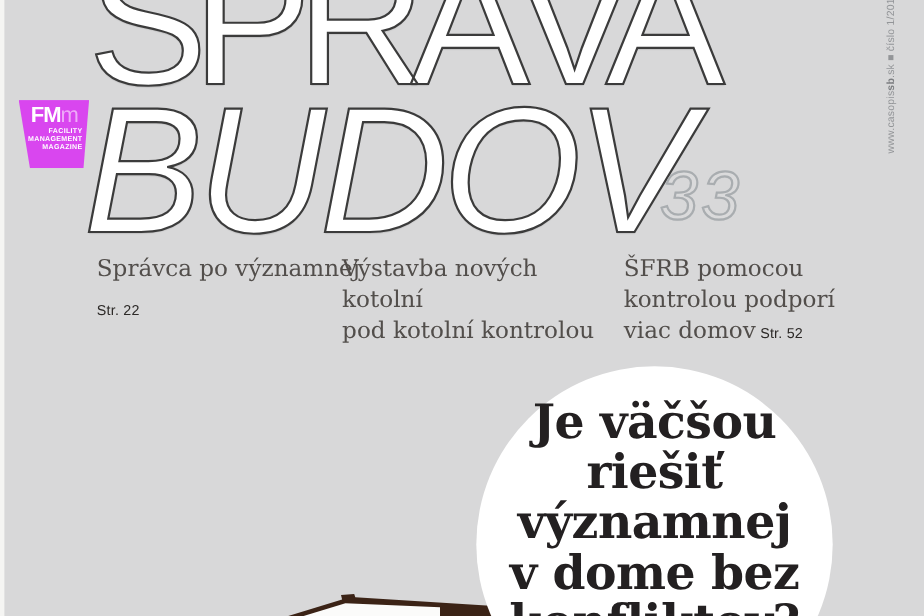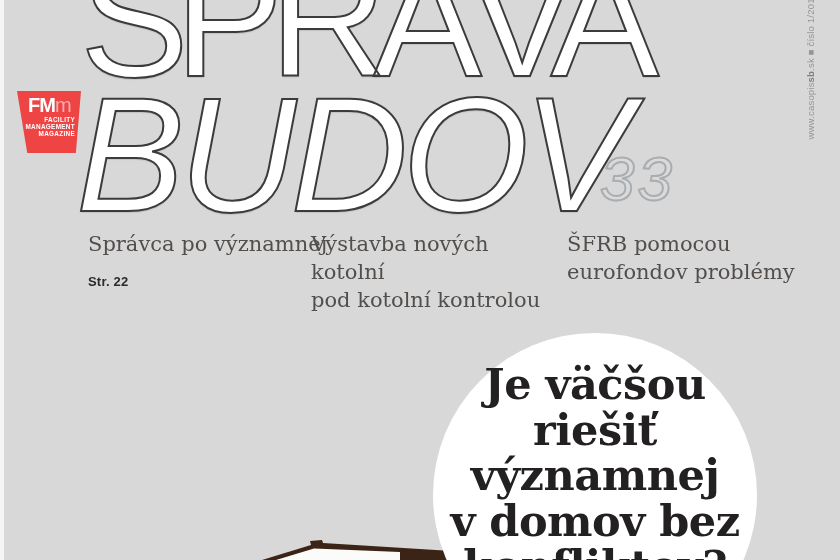--- a/index.html
+++ b/index.html
@@ -32,21 +32,21 @@
     font-size:62px; letter-spacing:3px; line-height:1;
     color:rgba(255,255,255,0.35);
     -webkit-text-stroke:2px #a9adb0;
     font-weight:400;
     text-shadow:0 1px 1px rgba(0,0,0,0.08);
     font-style:italic;
   }
   
   .fmm-logo{
     position:absolute; left:17px; top:91px; width:64px; height:62px;
-    background:#ef4444;
+    background:#d946ef;
     clip-path:polygon(0 0, 100% 0, 92% 100%, 16% 100%);
     color:#fff;
   }
   .fmm-word{
     padding:4px 0 0 11px;
     font-size:20px; font-weight:bold; line-height:20px; letter-spacing:-1px;
   }
   .fmm-word .m-light{ font-weight:400; color:rgba(255,255,255,0.55); }
   .fmm-tagline{
     margin-top:1px; padding-right:6px;
@@ -65,21 +65,21 @@
   .teaser{
     position:absolute; top:230px; width:240px;
     font-family:"DejaVu Serif","Liberation Serif",serif;
     font-size:21px; line-height:28px; color:#524e4b;
   }
   .teaser-1{ left:88px; }
   .teaser-2{ left:311px; }
   .teaser-3{ left:567px; }
   .page-ref{
     font-family:"Liberation Sans", sans-serif;
-    font-size:13px; font-weight:bold; color:#2d2a28;
+    font-size:13px; font-weight:normal; color:#2d2a28;
     letter-spacing:0.2px;
   }
   .page-ref.block{ display:block; margin-top:10px; }
   .page-ref.inline{ display:inline; margin-left:4px; }
   
   .roof-svg{ position:absolute; left:0; top:530px; z-index:1; }
   
   .story-circle{
     position:absolute; left:433px; top:333px; width:324px; height:324px;
     background:#ffffff; border-radius:50%;
@@ -126,31 +126,34 @@
     <span class="page-ref block">Str. 22</span>
   </div>
 
   <div class="teaser teaser-2">
     <div>Výstavba nových kotolní</div>
     <div>pod kotolní kontrolou</div>
   </div>
 
   <div class="teaser teaser-3">
     <div>ŠFRB pomocou</div>
-    <div>eurofondov problémy</div>
+    <div>kontrolou podporí</div>
+    <div>
+      <span>viac domov</span><span class="page-ref inline">Str. 52</span>
+    </div>
   </div>
 
   <svg class="roof-svg" width="840" height="30" viewBox="0 530 840 30">
     <polygon points="262,560 311,545 310,541 322,540 323,543 476,552.5 476,560" fill="#3b2316"></polygon>
     <polygon points="276,560 314,548.5 400,552 400,560" fill="#fbfbfa"></polygon>
   </svg>
 
   <div class="story-circle">
     <div class="story-text">
       <div>Je väčšou</div>
       <div>riešiť</div>
       <div>významnej</div>
-      <div>v domov bez</div>
+      <div>v dome bez</div>
       <div>konfliktov?</div>
     </div>
   </div>
 
 </div>
 
 </body></html>

